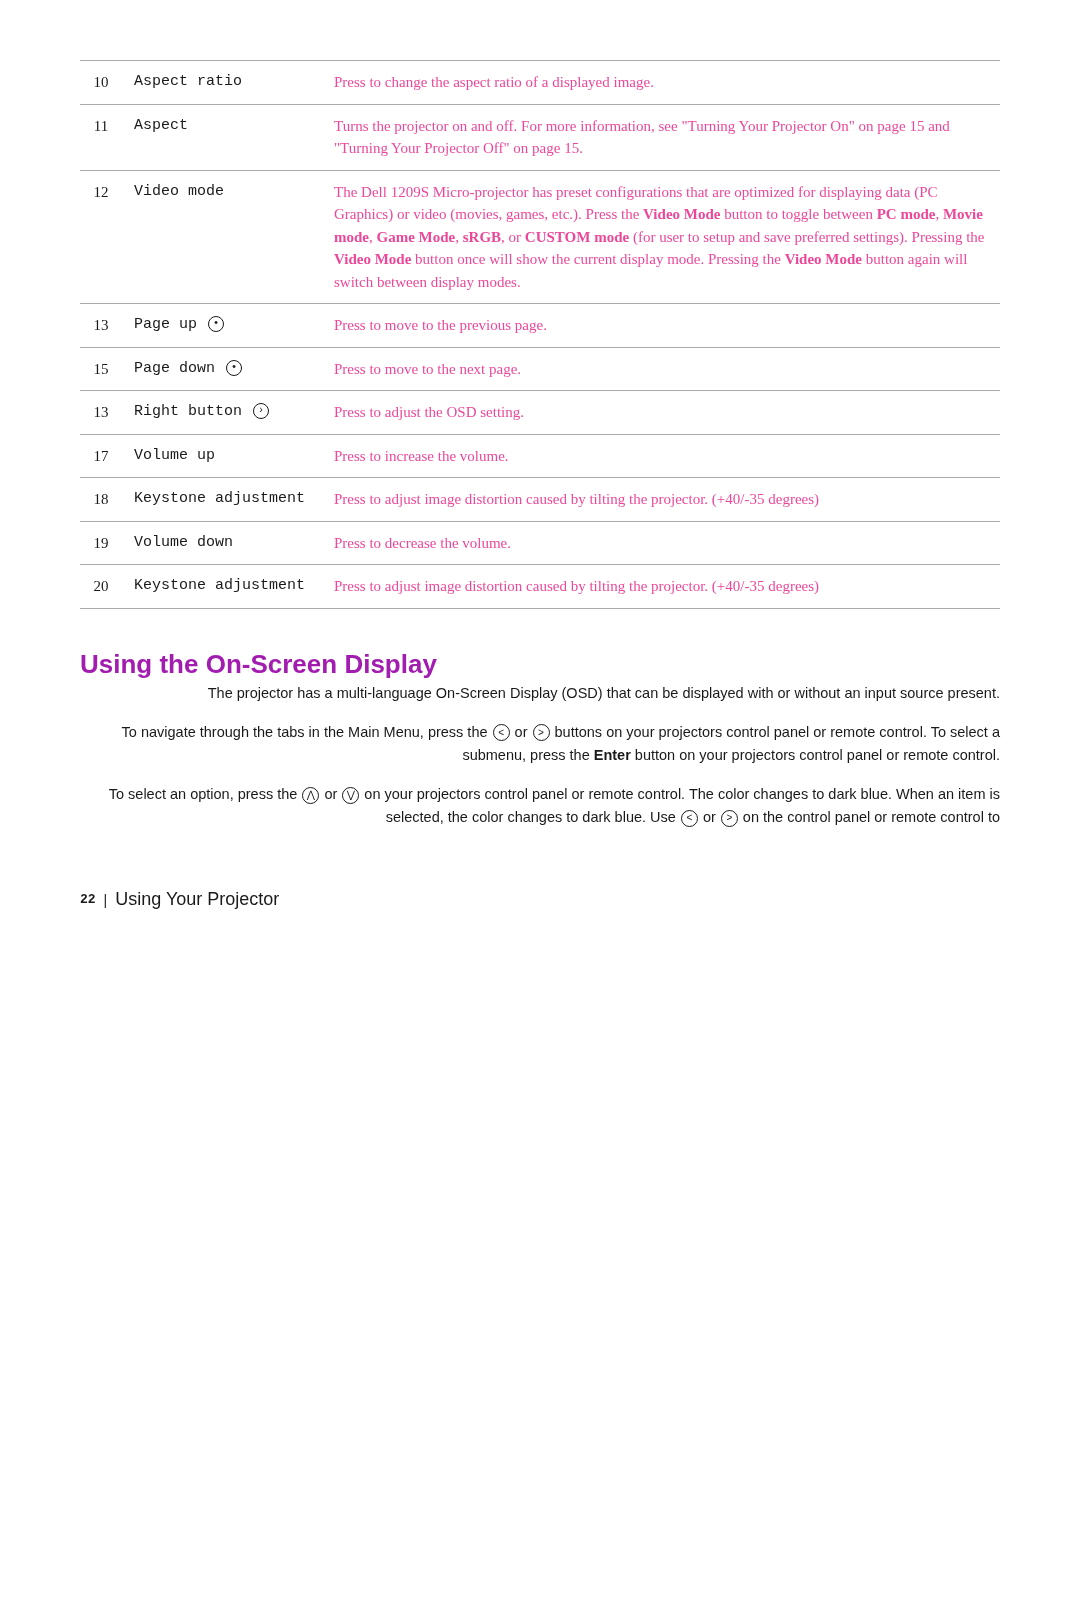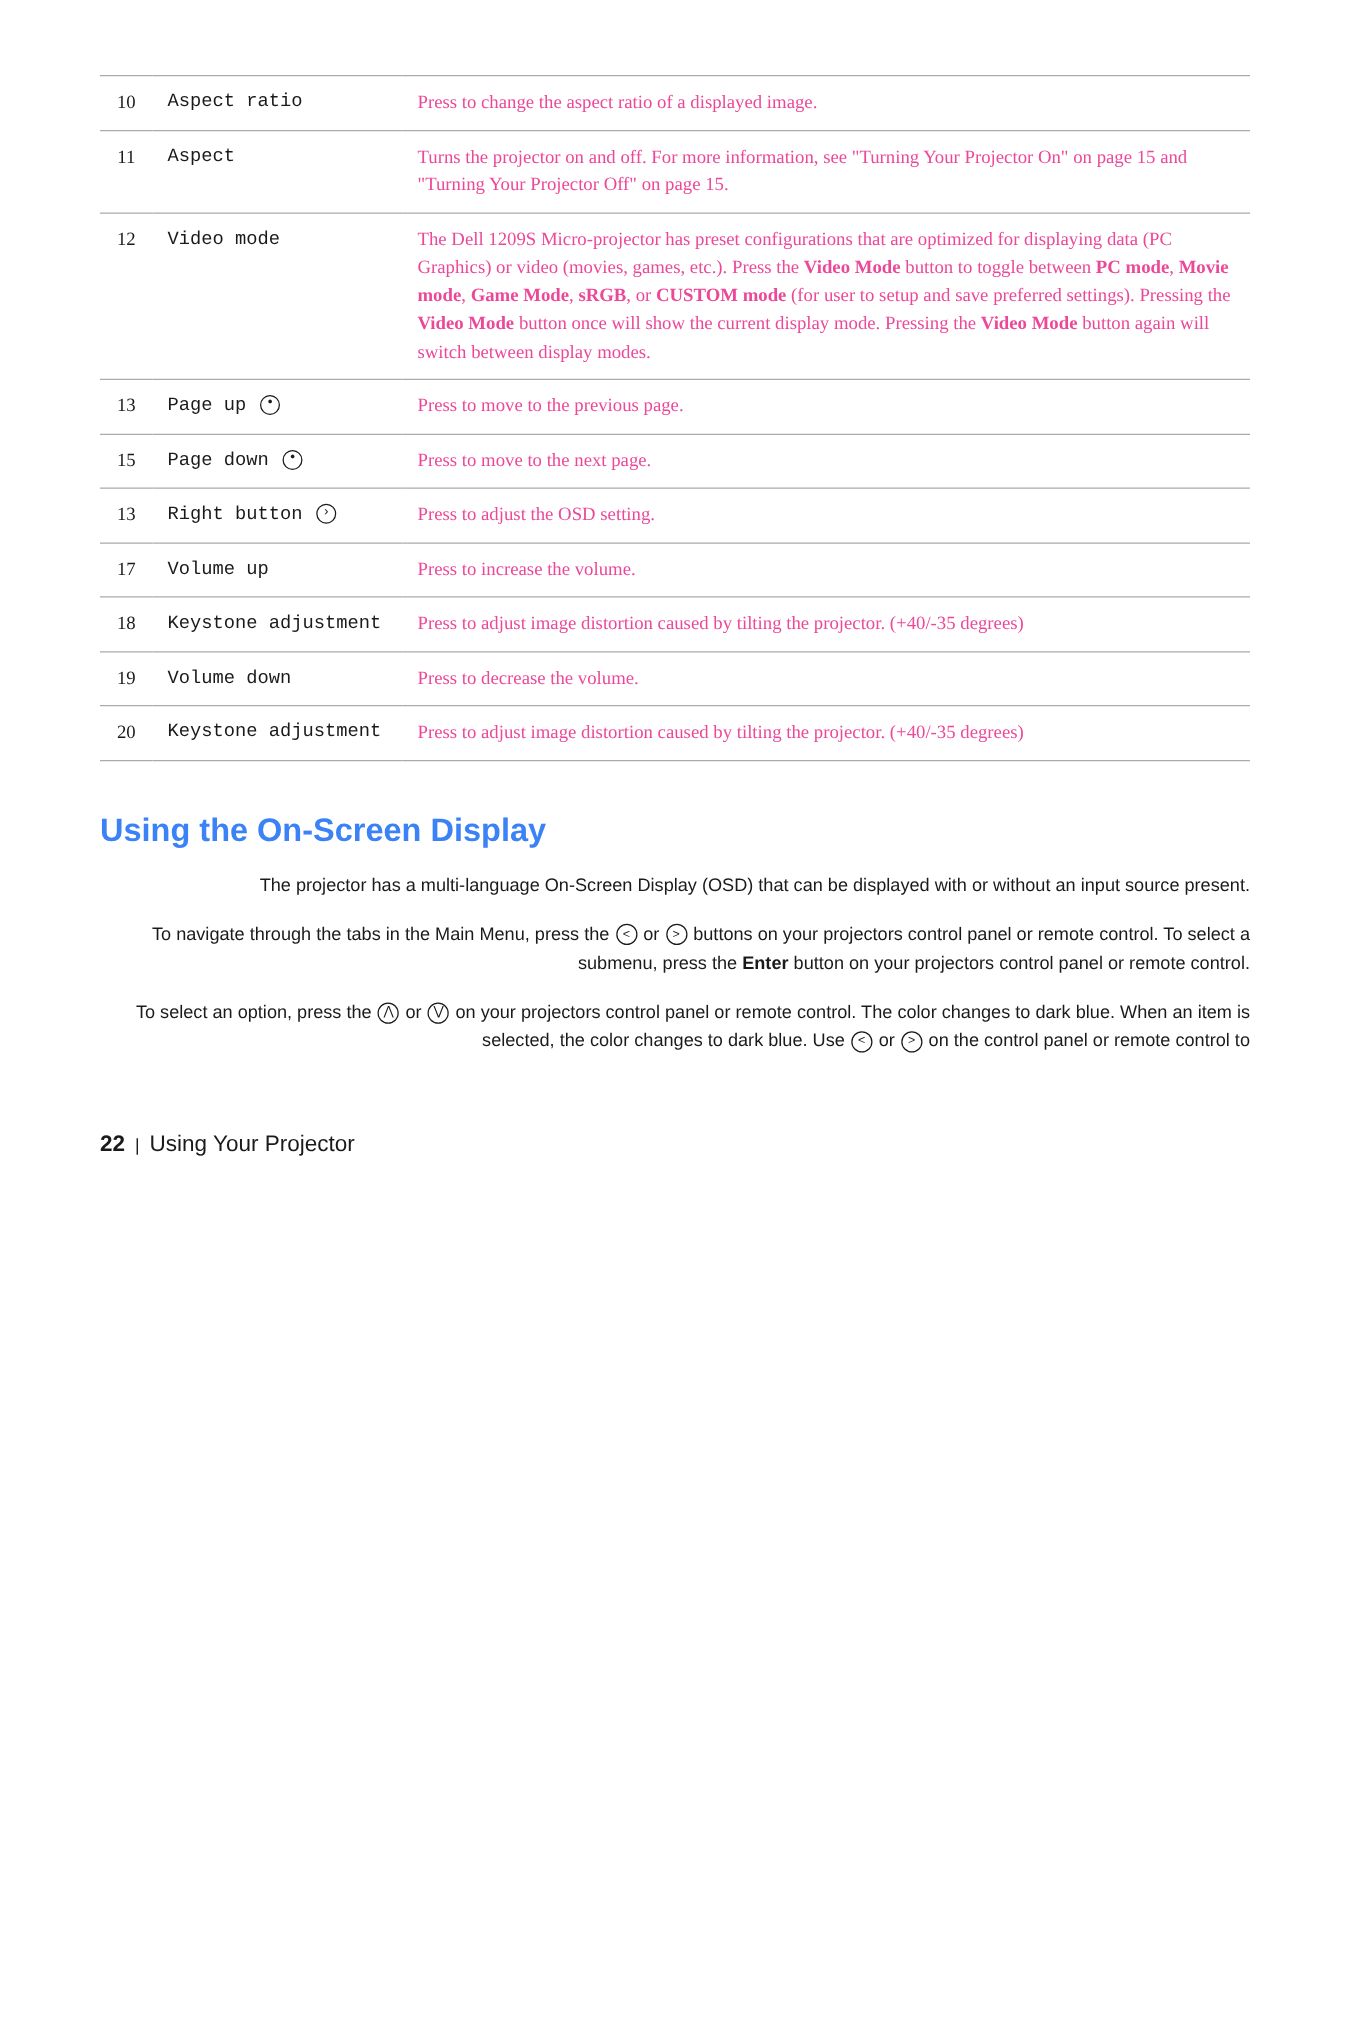--- a/index.html
+++ b/index.html
@@ -67,44 +67,44 @@
       line-height: 13px;
       font-size: 11px;
       vertical-align: middle;
       margin-left: 2px;
     }
 
     .section-heading {
       font-family: Arial, Helvetica, sans-serif;
       font-size: 26px;
       font-weight: bold;
-      color: #3b82f6;
-      margin-bottom: 18px;
+      color: #a21caf;
+      margin-bottom: 2px;
       margin-top: 10px;
     }
 
     .body-paragraph {
       font-family: Arial, Helvetica, sans-serif;
       font-size: 14.5px;
       line-height: 1.6;
       color: #1a1a1a;
       margin-bottom: 16px;
       text-align: right;
     }
 
     .footer-bar {
       display: flex;
       align-items: center;
       margin-top: 60px;
       border-top: none;
     }
 
     .footer-page-num {
-      font-family: Liberation Sans, sans-serif;
-      font-size: 18px;
+      font-family: Liberation Mono, monospace;
+      font-size: 13px;
       font-weight: bold;
       margin-right: 8px;
     }
 
     .footer-divider {
       font-family: Arial, Helvetica, sans-serif;
       font-size: 14px;
       margin-right: 8px;
       color: #1a1a1a;
     }

